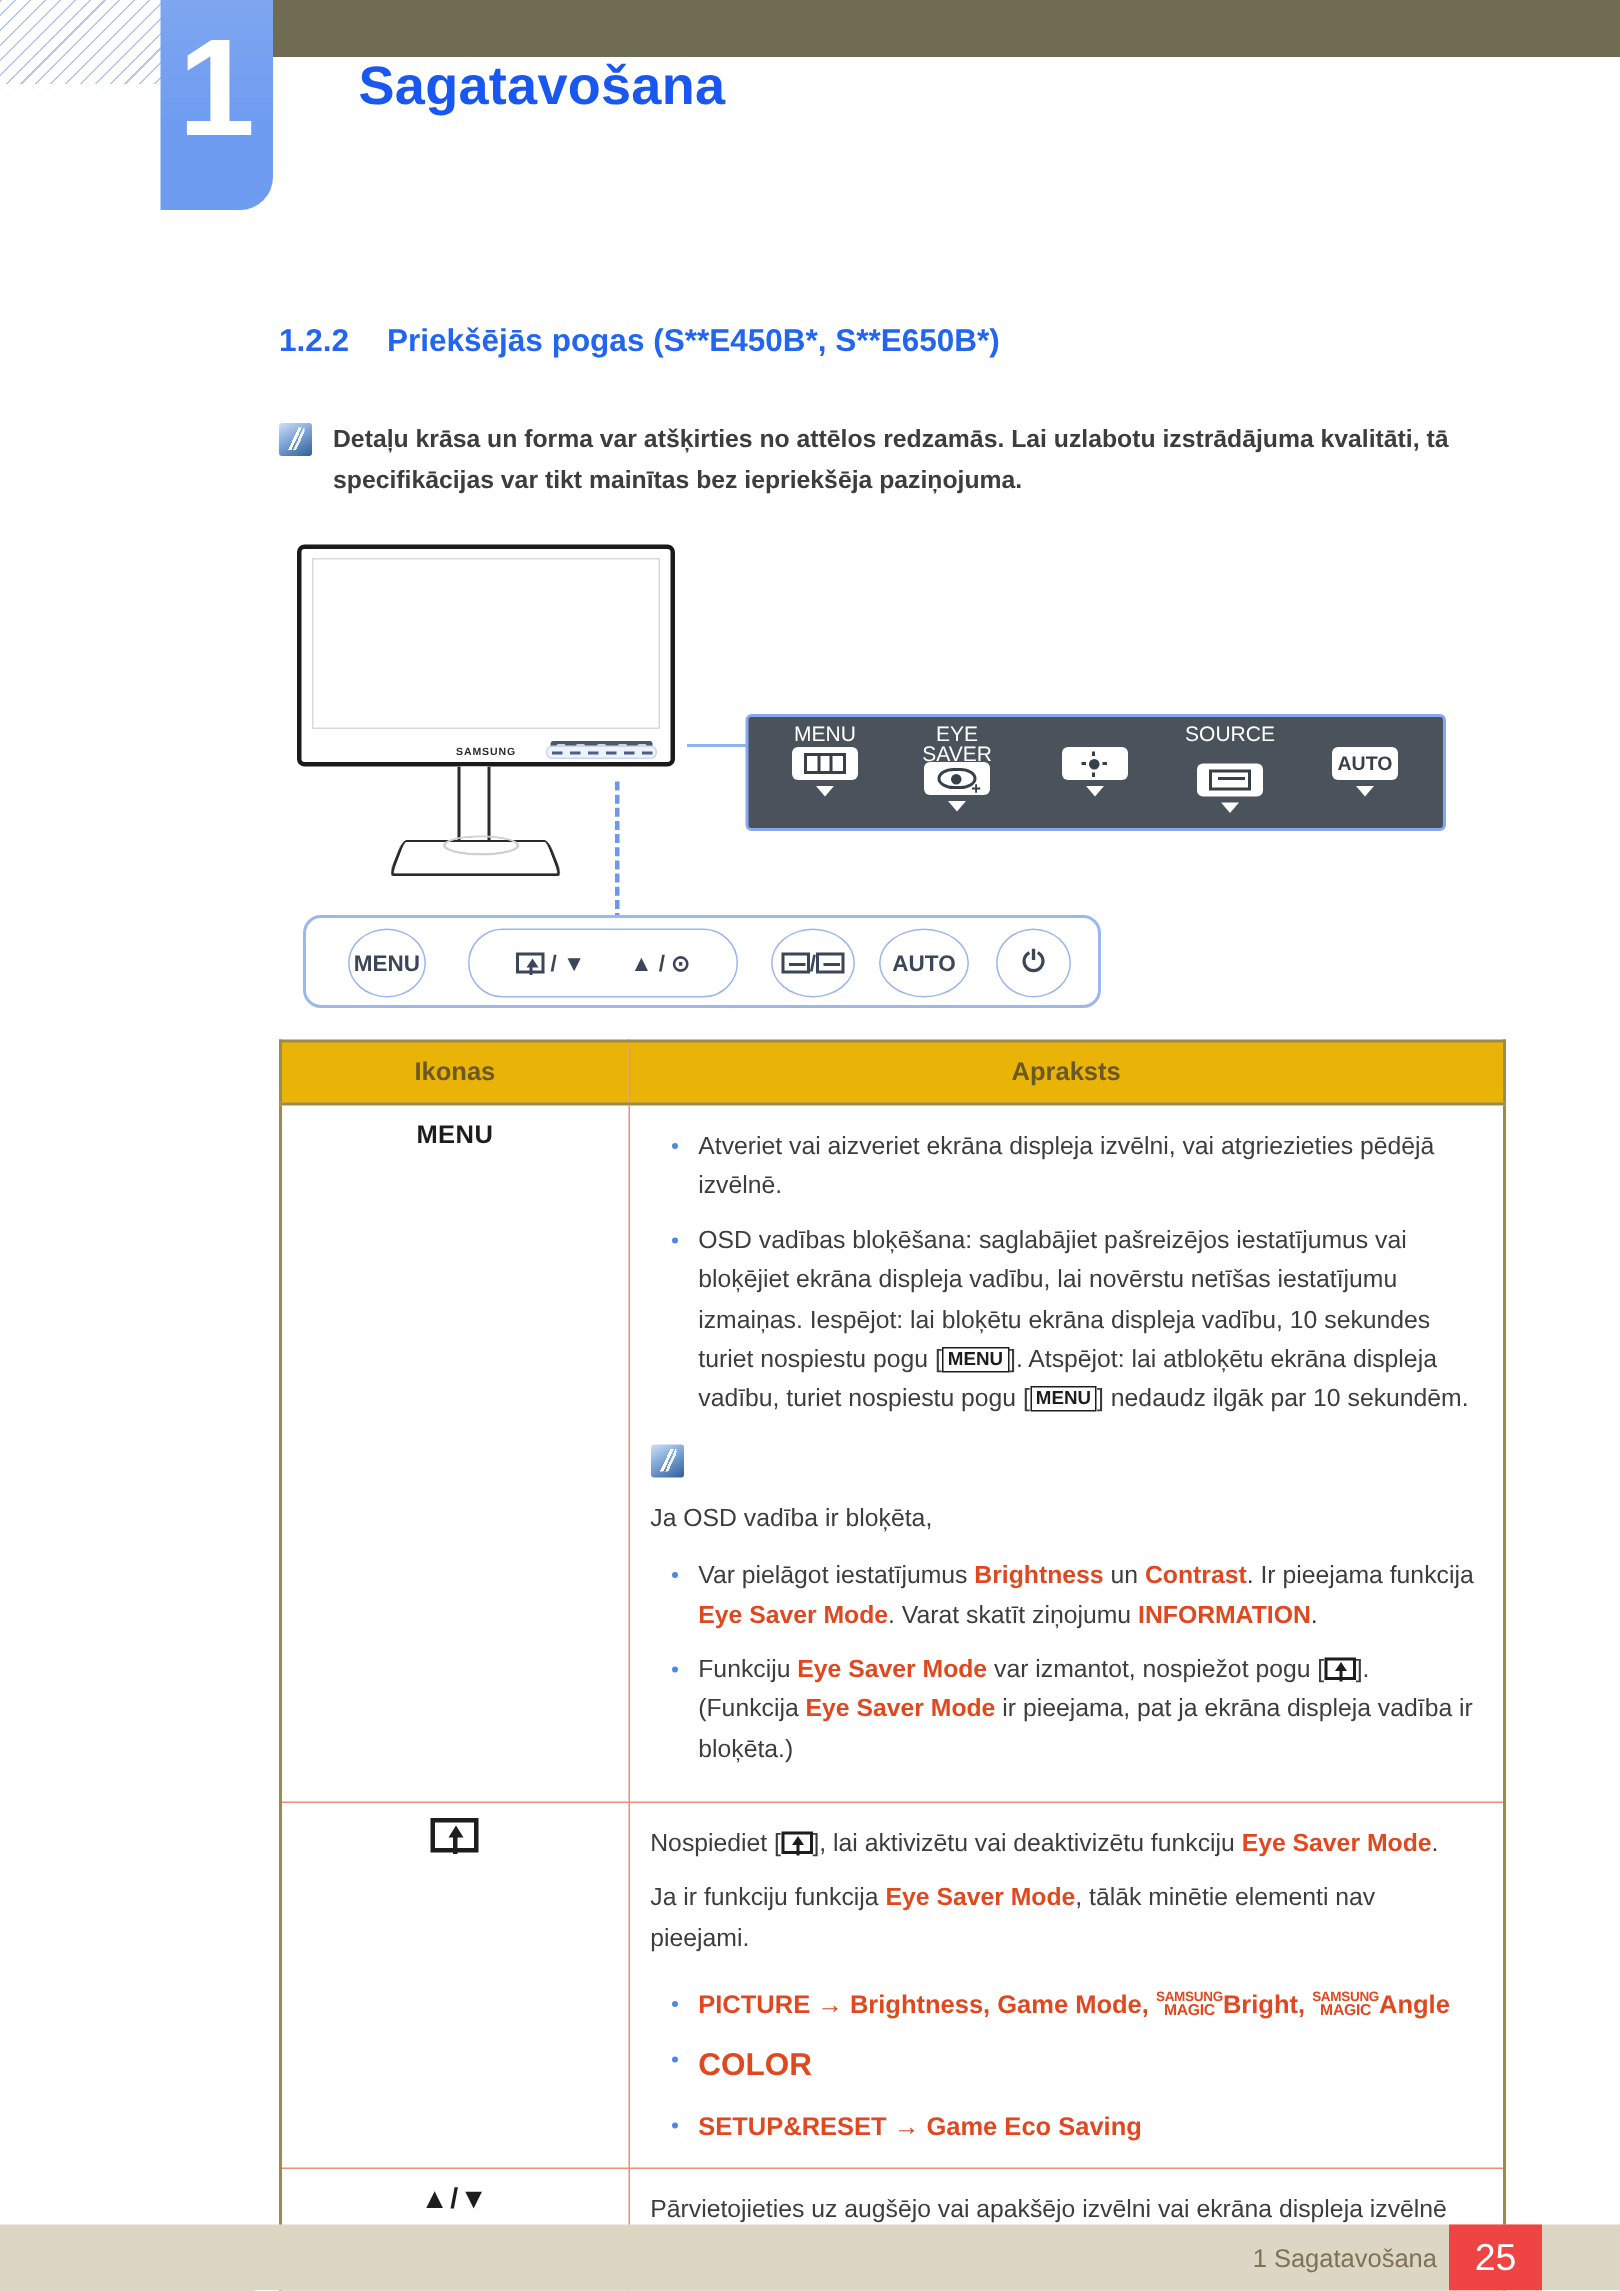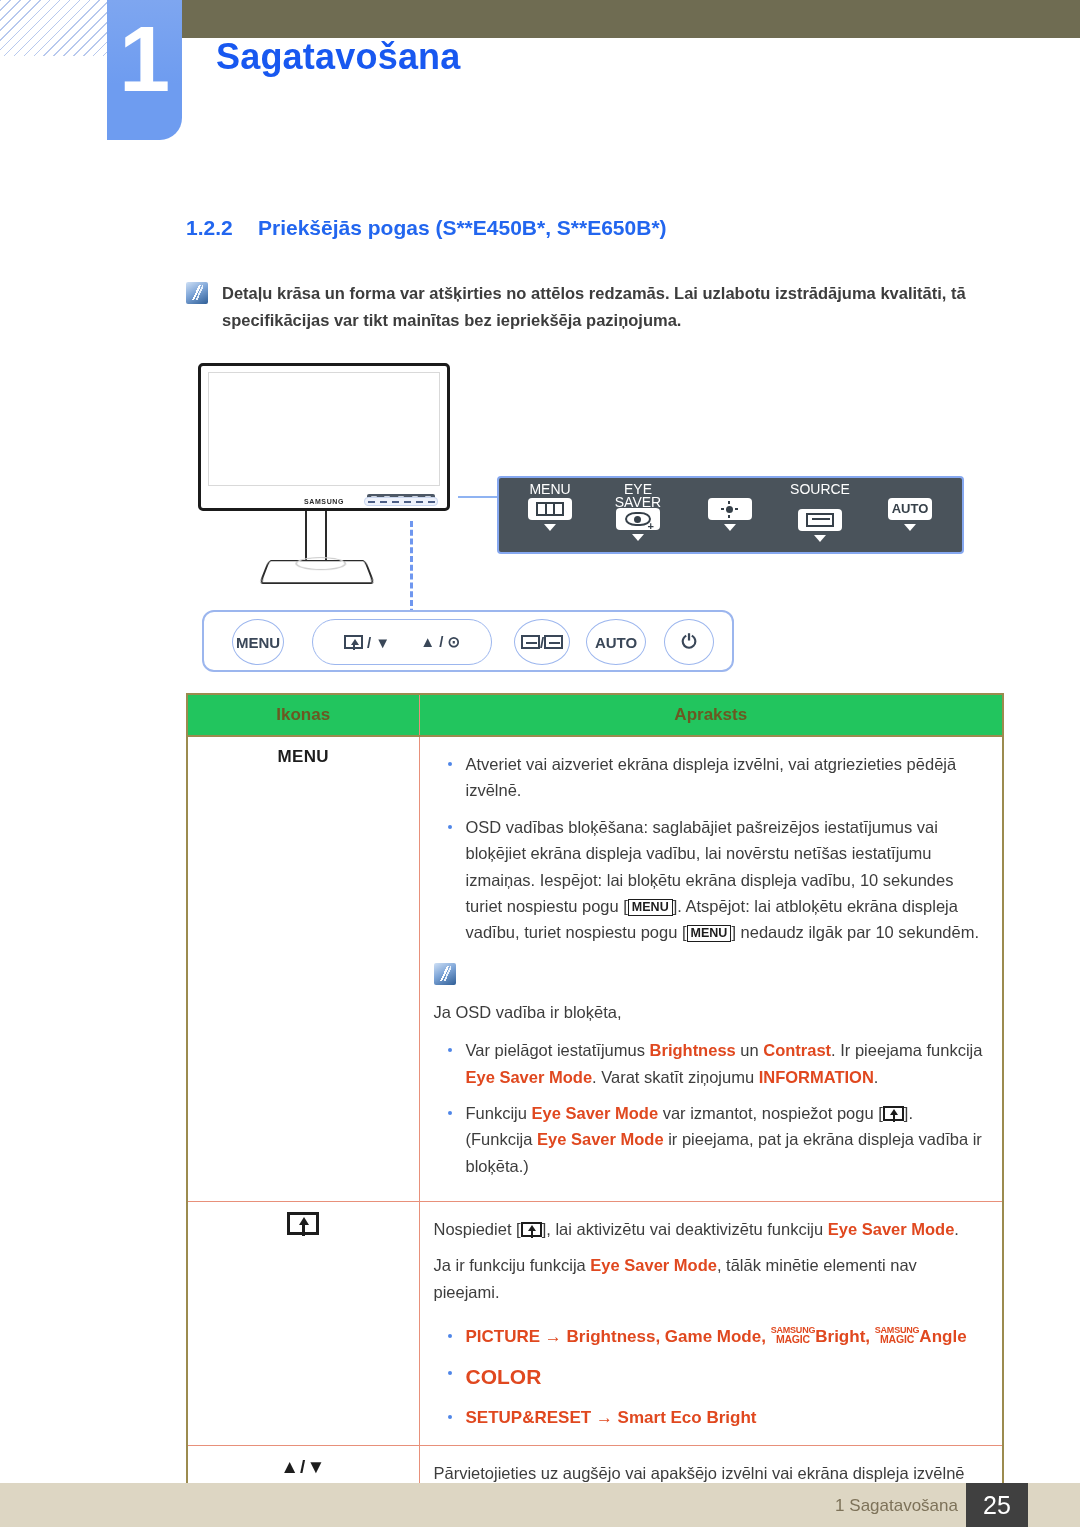--- a/index.html
+++ b/index.html
@@ -25,21 +25,21 @@
     border-bottom-right-radius: 22px; border-bottom-left-radius: 0;
     color: #ffffff; font-size: 92px; font-weight: bold;
     display: flex; align-items: flex-start; justify-content: center;
     line-height: .95; padding-top: 16px;
   }
   .hdrbar {
     position: absolute; left: 182px; top: 0; right: 0; height: 38px;
     background: #6f6c52;
   }
   .chaptitle {
-    position: absolute; left: 216px; top: 36px;
+    position: absolute; left: 239px; top: 36px;
     font-size: 36px; font-weight: bold; color: #1858f0;
     letter-spacing: .2px;
   }
 
   
   .sec-h {
     position: absolute; left: 186px; top: 216px;
     font-size: 21px; font-weight: bold; color: #2266ef;
   }
   .sec-h .num { display:inline-block; width: 72px; }
@@ -167,21 +167,21 @@
   .ico-ret::after{ content:""; position:absolute; left:3px; top:5px; width:11px;height:2px;background:#3a4758;}
   .dn{ font-size:15px; }
 
   
   .tbl{
     position:absolute; left:186px; top:693px; width:818px;
     border:2px solid #9c8b4f; border-collapse:collapse;
   }
   .tbl td, .tbl th{ border:1px solid #e8907a; vertical-align:top; }
   .tbl thead th{
-    background:#22c55e; color:#6b5822; font-weight:bold; font-size:17px;
+    background:#eab308; color:#6b5822; font-weight:bold; font-size:17px;
     padding:10px 0; border-bottom:2px solid #9c8b4f;
   }
   .col-ico{ width:232px; }
   .cell-ico{ text-align:center; vertical-align:middle; padding:10px 6px; }
   .cell-desc{ padding:14px 18px 14px 14px; font-size:16.5px; color:#3d3d3d; line-height:1.6; }
 
   .bul{ display:flex; gap:14px; margin:0 0 10px 14px; }
   .bul .dot{ flex:0 0 auto; width:4px;height:4px;background:#4f86e8; border-radius:50%; margin-top:11px;}
   .bul .tx{ flex:1; }
   .bul:last-child{ margin-bottom:0; }
@@ -220,21 +220,21 @@
 
   
   .footbar{
     position:absolute; left:0; bottom:0; width:1080px; height:44px; background:#ddd6c3;
   }
   .foot-txt{
     position:absolute; right:122px; bottom:11px; font-size:17px; color:#7d7259;
   }
   .foot-pg{
     position:absolute; right:52px; bottom:0; width:62px; height:44px;
-    background:#404040; color:#ffffff; font-size:25px;
+    background:#ef4444; color:#ffffff; font-size:25px;
     display:flex; align-items:center; justify-content:center;
   }
 </style>
 </head>
 <body>
 
 <div class="page">
 
   <div class="hatch"></div>
   <div class="hdrbar"></div>
@@ -405,21 +405,21 @@
           <div class="bul">
             <span class="dot"></span>
             <span class="tx kw" style="font-size:17px"><span>PICTURE</span>&nbsp;<span>→</span>&nbsp;<span>Brightness, Game Mode, </span><span class="msup"><b>SAMSUNG</b><i>MAGIC</i></span><span>Bright</span><span>, </span><span class="msup"><b>SAMSUNG</b><i>MAGIC</i></span><span>Angle</span></span>
           </div>
           <div class="bul">
             <span class="dot"></span>
             <span class="tx kw" style="font-size:21px">COLOR</span>
           </div>
           <div class="bul">
             <span class="dot"></span>
-            <span class="tx kw" style="font-size:17px"><span>SETUP&amp;RESET</span>&nbsp;<span>→</span>&nbsp;<span>Smart Eco Bright</span></span>
+            <span class="tx kw" style="font-size:17px"><span>SETUP&amp;RESET</span>&nbsp;<span>→</span>&nbsp;<span>Game Eco Saving</span></span>
           </div>
         </td>
       </tr>
 
       <tr>
         <td class="cell-ico">
           <div class="arrows">▲/▼</div>
         </td>
         <td class="cell-desc">Pārvietojieties uz augšējo vai apakšējo izvēlni vai ekrāna displeja izvēlnē pielāgojiet opcijas vērtību.</td>
       </tr>

